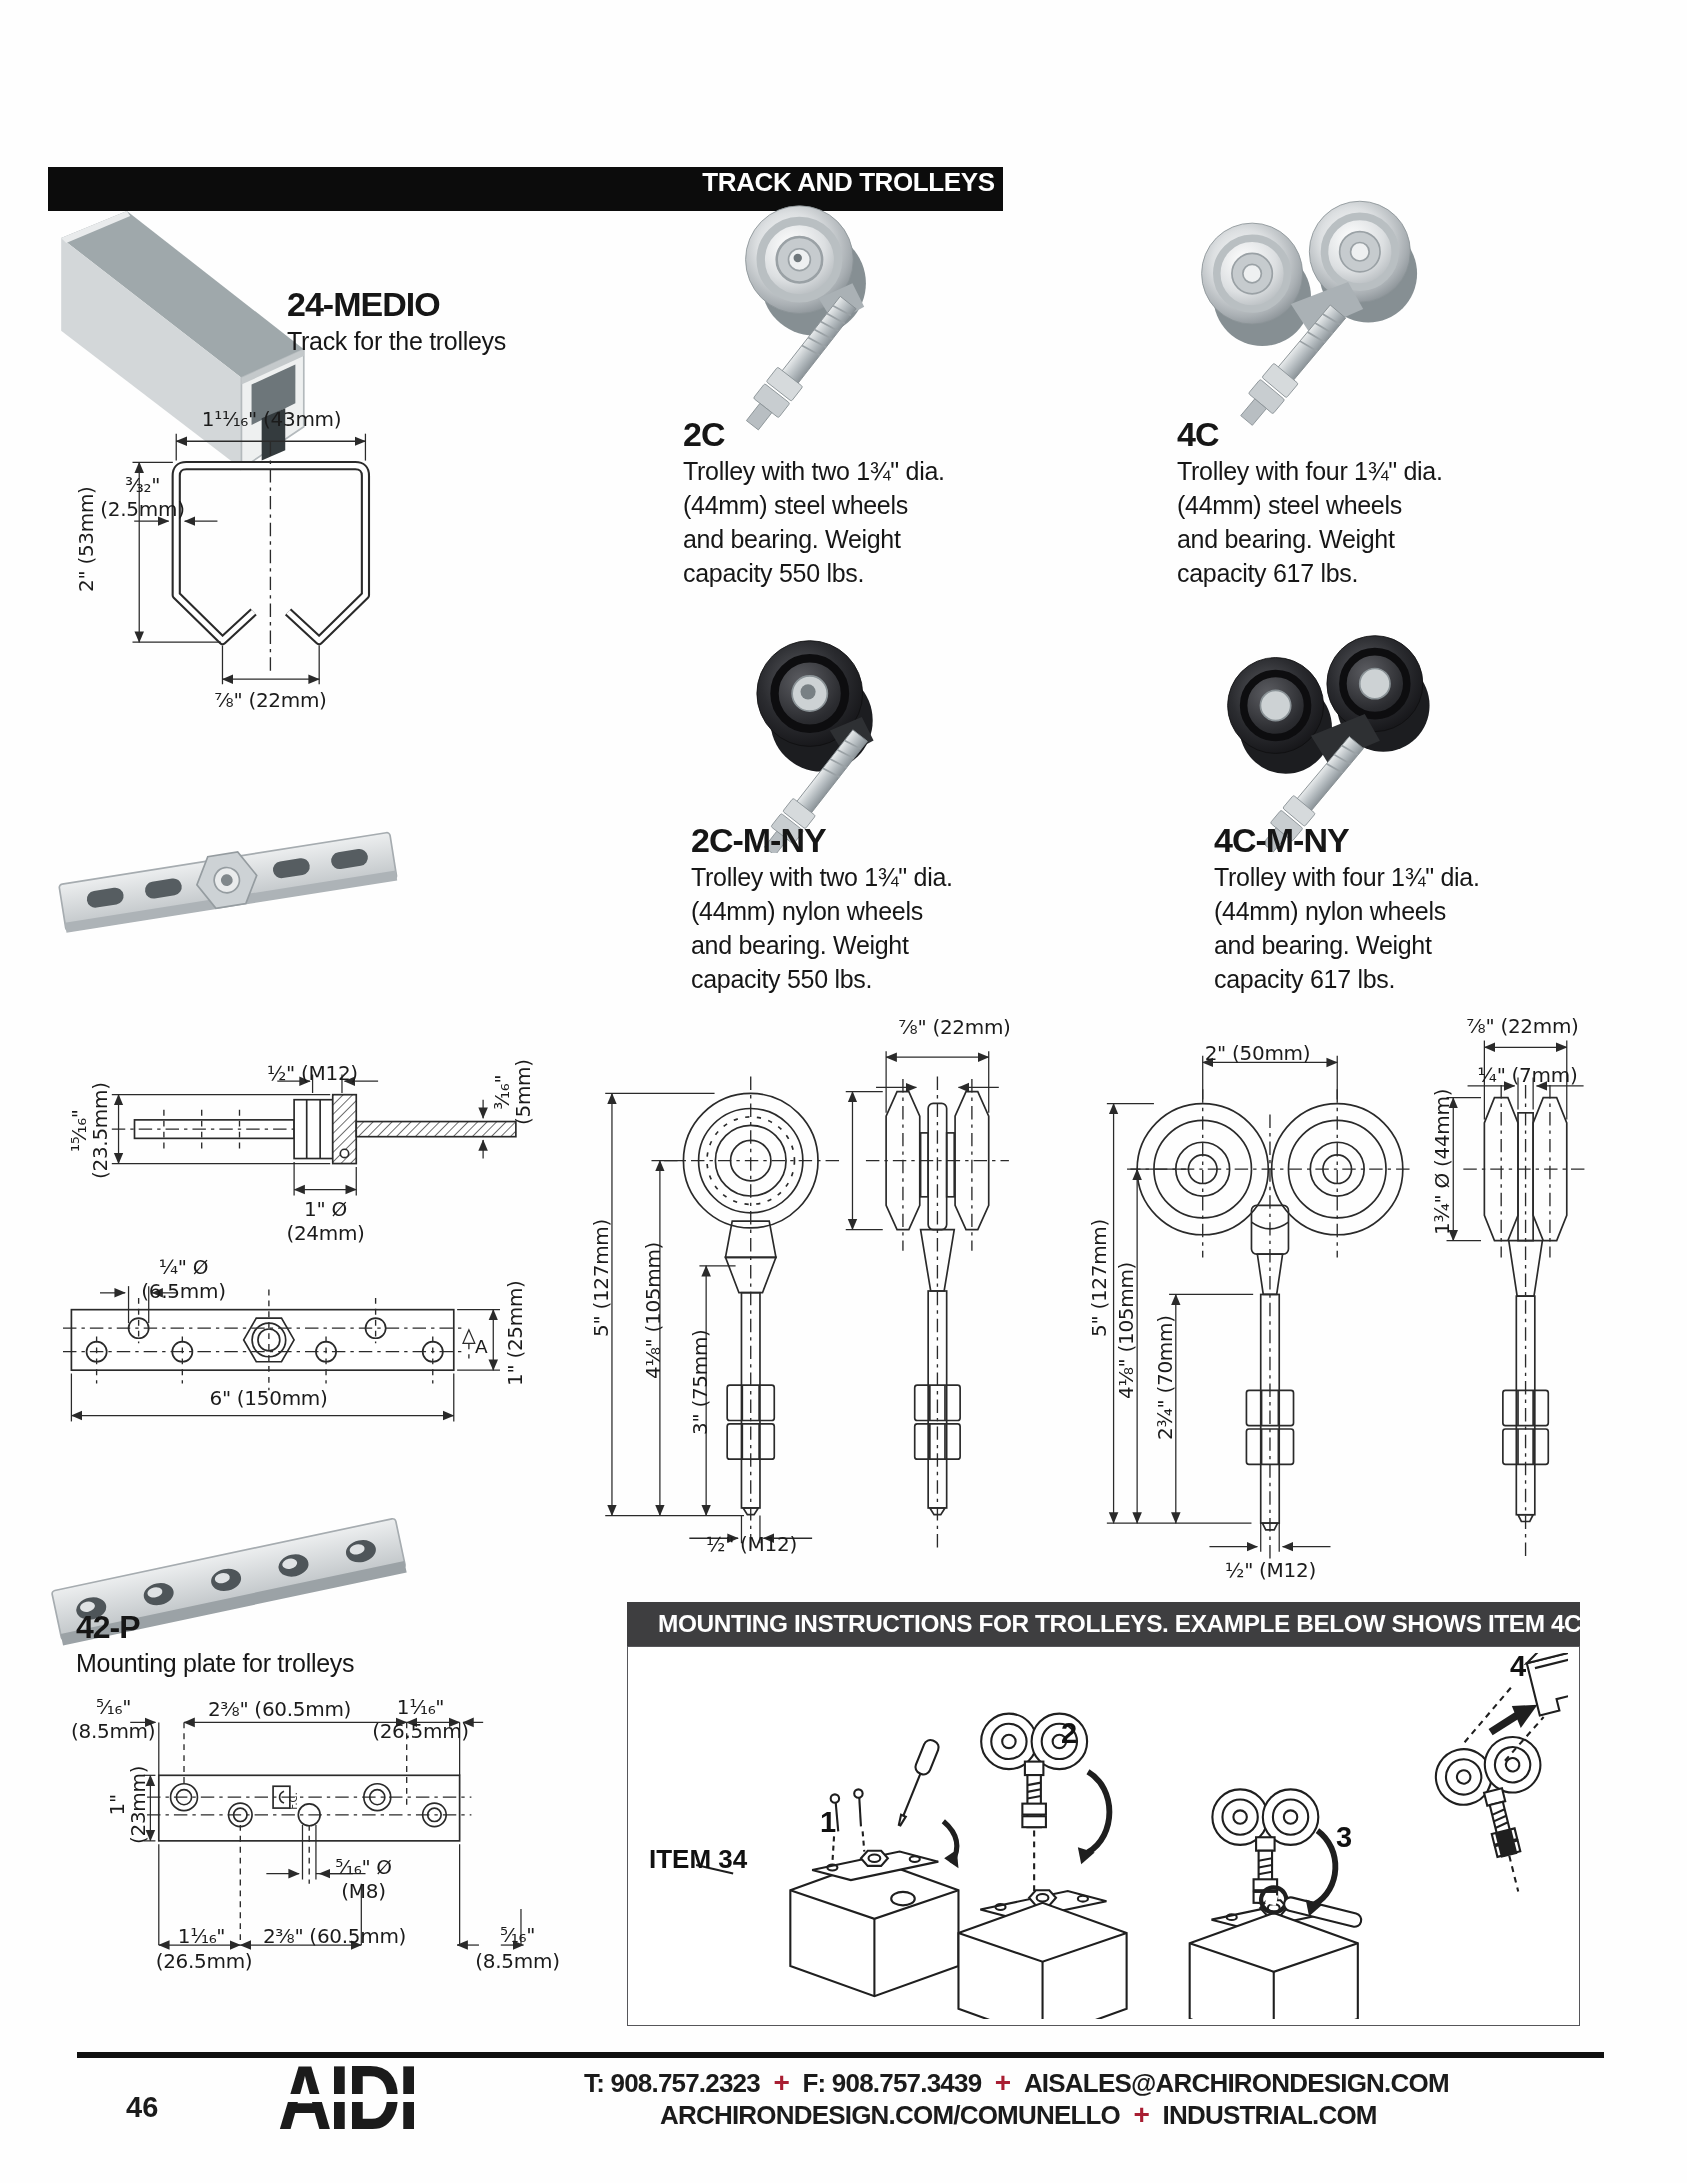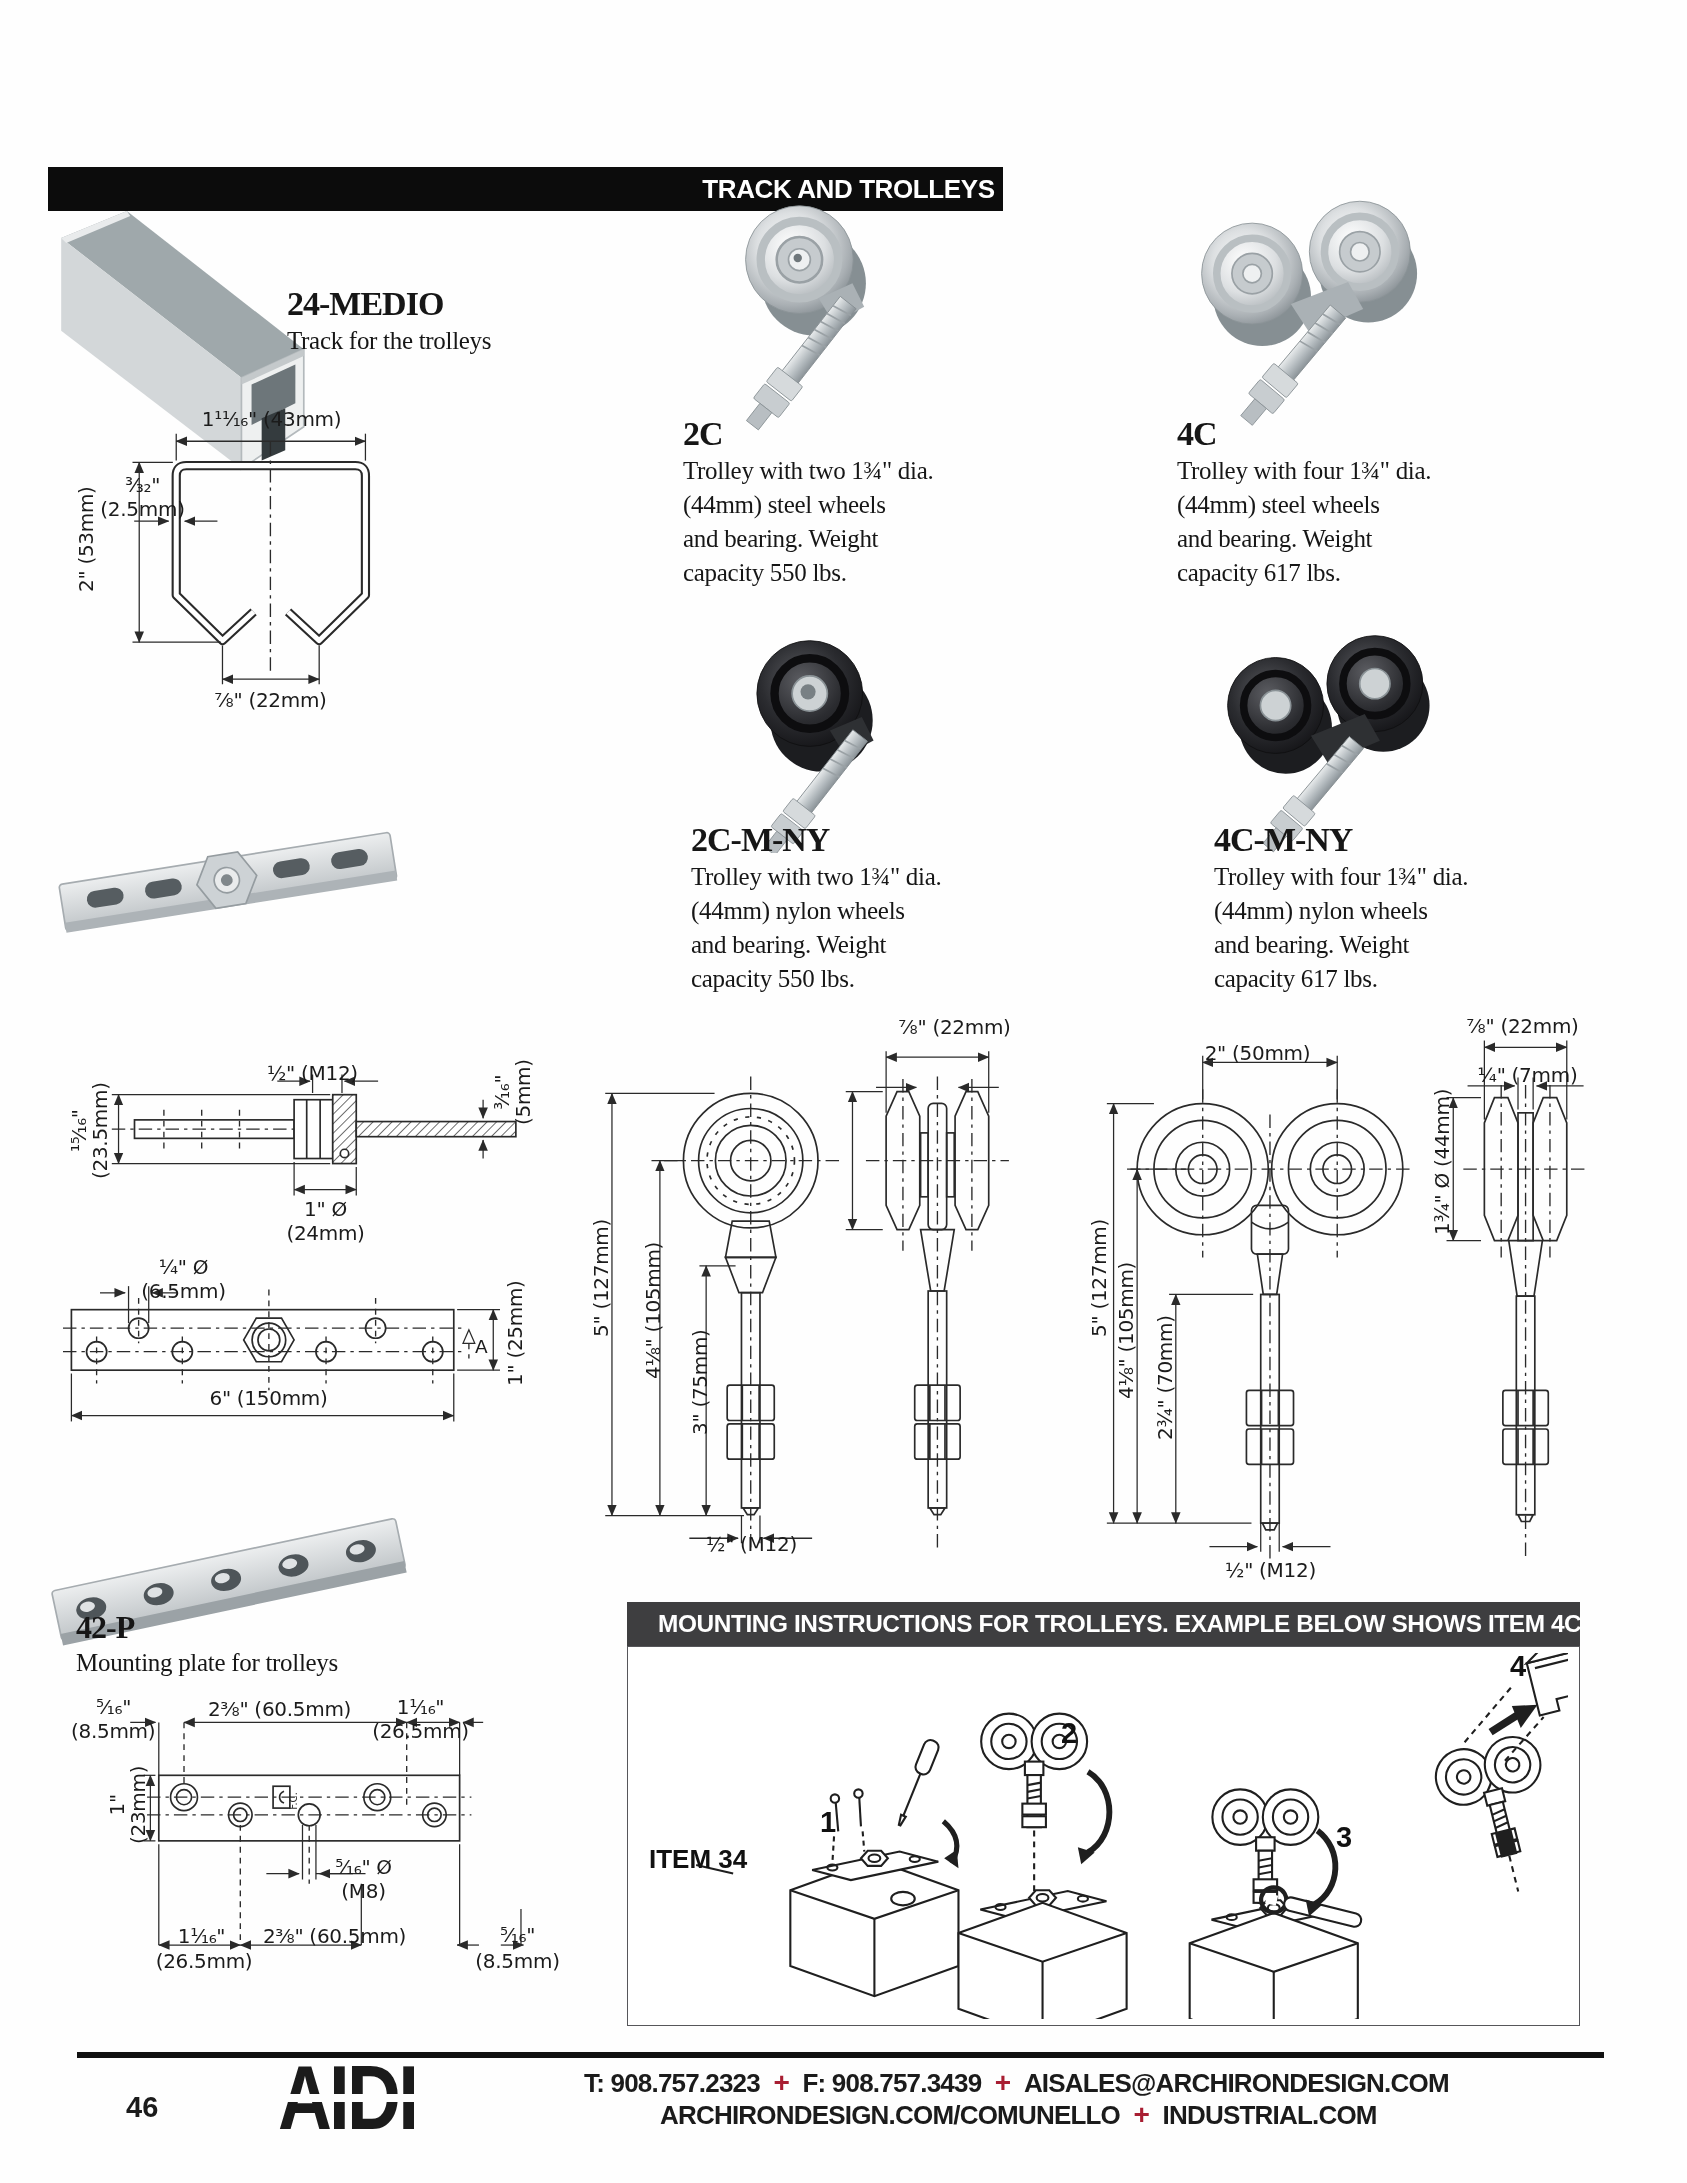--- a/index.html
+++ b/index.html
@@ -7,25 +7,25 @@
           font-family:"Liberation Sans",sans-serif; color:#1b1b1b; overflow:hidden; margin:0 auto; }
   .abs { position:absolute; }
 
   
   .hdr { left:0; top:0; width:1687px; height:137px; background:#8f9194; }
   .brand { left:153px; top:35px; font-size:56px; font-weight:bold; color:#fff; letter-spacing:-1.7px; white-space:nowrap; }
   .doctitle { right:84px; top:42px; font-size:39px; font-weight:bold; color:#fff; letter-spacing:-0.8px; white-space:nowrap; }
 
   
   .secbar { left:48px; top:167px; width:955px; height:44px; background:#0c0c0c;
-            display:flex; align-items:center; justify-content:flex-end; padding-right:8.4px; box-sizing:border-box; }
+            display:flex; align-items:flex-start; justify-content:flex-end; padding-right:8.4px; box-sizing:border-box; }
   .secbar span { color:#fff; font-size:26px; font-weight:bold; letter-spacing:-0.4px; white-space:nowrap; }
 
   
-  .pb { position:absolute; color:#161616;font-family:Liberation Serif, serif; }
+  .pb { position:absolute; color:#161616; }
   .pb .code { font-size:34px; font-weight:bold; letter-spacing:-1px; line-height:40px; white-space:nowrap; }
   .pb .d { font-size:25px; line-height:34px; letter-spacing:-0.3px; white-space:nowrap; }
   .coderow { white-space:nowrap; }
   .coderow .code-sm { font-size:30px; font-weight:bold; letter-spacing:-0.8px; }
   .coderow .sfx { font-size:25px; font-weight:normal; }
 
   
   .dim { position:absolute; font-size:20px; letter-spacing:-0.3px; white-space:nowrap; color:#1b1b1b;
          font-family:"DejaVu Sans","Liberation Sans",sans-serif; }
   .c { text-align:center; }

